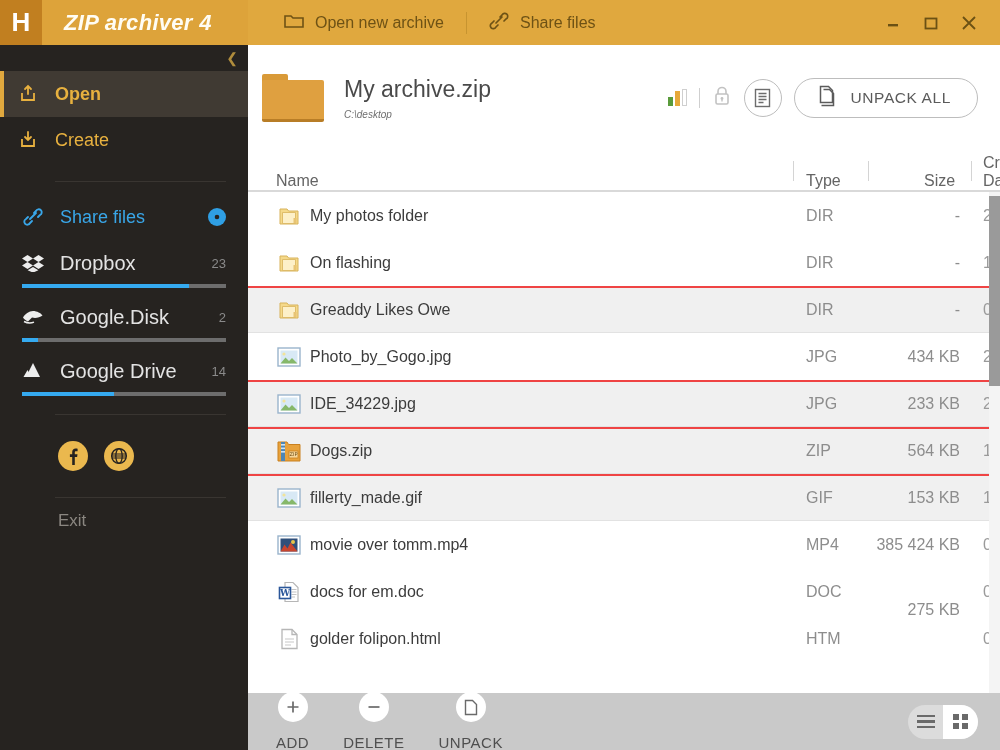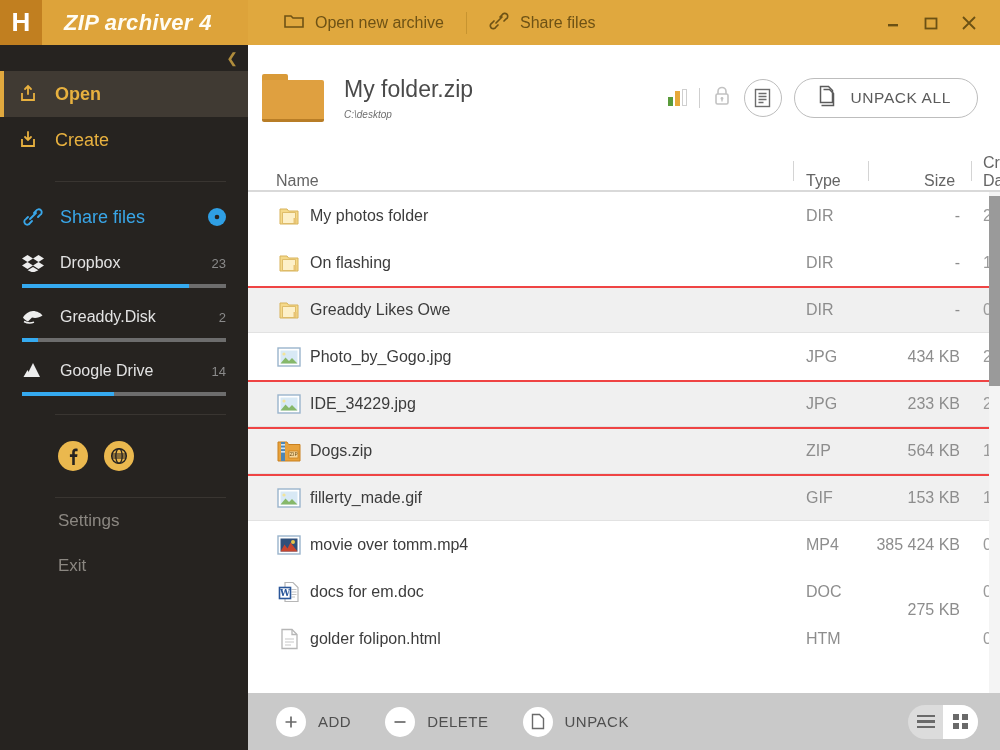--- a/index.html
+++ b/index.html
@@ -69,21 +69,21 @@
     padding: 0 22px 0 22px; gap: 16px; color: #39a6e8; font-size: 18px;
     margin-top: 12px;
   }
   .share-head .label { flex: 1; }
   .gear { width: 18px; height: 18px; border-radius: 50%; background: #2f9fe4;
     display: flex; align-items: center; justify-content: center; }
 
   .cloud { padding: 0 22px 0 22px; margin-top: 6px; }
   .cloud-row { display: flex; align-items: center; gap: 16px; height: 34px; }
   .cloud-ico { width: 22px; display: flex; justify-content: center; color: #e9e9e9; }
-  .cloud-name { flex: 1; color: #e3e3e3; font-size: 16px; }
+  .cloud-name { flex: 1; color: #e3e3e3; font-size: 20px; }
   .cloud-count { color: #8a8a8a; font-size: 13px; }
   .bar-track { height: 4px; background: #6d6d6d; margin: 4px 0 12px 0; }
   .bar-fill { height: 4px; background: #35aaf0; }
 
   .divider2 { height: 1px; background: #393531; margin: 18px 22px 0 55px; }
 
   .social { display: flex; gap: 16px; padding: 26px 0 0 58px; }
   .soc-circle {
     width: 30px; height: 30px; border-radius: 50%; background: #eab84e;
     display: flex; align-items: center; justify-content: center; color: #262320;
@@ -145,21 +145,21 @@
   .scrollbar { position: absolute; right: 0; top: 0; width: 11px; height: 505px;
     background: #f4f4f4; }
   .scroll-thumb { position: absolute; right: 0; width: 11px; background: #9a9a9a; }
 
   
   .bottombar {
     position: absolute; left: 0; bottom: 0; width: 752px; height: 57px;
     background: #c9c9c9; display: flex; align-items: center; padding: 0 22px 0 28px;
   }
   .bb-btn { display: flex; align-items: center; gap: 12px; margin-right: 34px;
-    color: #4f4f4f; font-size: 15px; letter-spacing: .5px; }
+    color: #4f4f4f; font-size: 15px; letter-spacing: .5px; flex-direction: column; }
   .bb-circle { width: 30px; height: 30px; border-radius: 50%; background: #fff;
     display: flex; align-items: center; justify-content: center; }
   .view-toggle { margin-left: auto; display: flex; width: 70px; height: 34px;
     border-radius: 17px; background: #dcdcdc; overflow: hidden; }
   .view-half { width: 35px; display: flex; align-items: center; justify-content: center; }
   .view-half.on { background: #fff; }
   .dots4 { display: grid; grid-template-columns: 6px 6px; gap: 3px; }
   .dots4 i { width: 6px; height: 6px; background: #6a6a6a; display: block; }
   .lines3 { display: flex; flex-direction: column; gap: 3px; }
   .lines3 i { width: 18px; height: 2.5px; background: #6a6a6a; display: block; }
@@ -269,21 +269,21 @@
         <div class="bar-fill" id="bar0" style="width: 82%;"></div>
       </div>
 
       <div class="cloud-row">
         <span class="cloud-ico">
           <svg width="22" height="16" viewBox="0 0 22 16" fill="#ededed">
             <path d="M11 2c4 0 8 2.2 9.5 4.5-2 1.6-5 2.4-7.5 2.4-1 0-2-.1-3-.4L6 12.5C4 11.8 2 10.2 1 8.5 3 5 7 2 11 2z"></path>
             <path d="M2 12.5c3 1.5 7 1.8 10 .6" stroke="#ededed" stroke-width="1.4" fill="none"></path>
           </svg>
         </span>
-        <span class="cloud-name">Greaddy.Disk</span>
+        <span class="cloud-name">Google.Disk</span>
         <span class="cloud-count">2</span>
       </div>
       <div class="bar-track">
         <div class="bar-fill" id="bar1" style="width: 8%;"></div>
       </div>
 
       <div class="cloud-row">
         <span class="cloud-ico">
           <svg width="22" height="18" viewBox="0 0 22 18" fill="#ededed">
             <path d="M11 1l7 14H4z"></path>
@@ -311,36 +311,33 @@
           <circle cx="10" cy="10" r="7.3" fill="none" stroke="#262320" stroke-width="1.5"></circle>
           <ellipse cx="10" cy="10" rx="3.2" ry="7.3" fill="none" stroke="#262320" stroke-width="1.3"></ellipse>
           <path d="M3 8h14M3 12h14M2.7 10h14.6" stroke="#262320" stroke-width="1.2"></path>
         </svg>
       </div>
     </div>
 
     <div class="divider3"></div>
 
     <div class="foot-link">
-      <span>Settings</span>
-    </div>
-    <div class="foot-link">
       <span>Exit</span>
     </div>
   </div>
 
   <div class="main">
 
     <div class="arc-head">
       <div class="folder-big">
         <div class="tab"></div>
           <div class="body"></div>
       </div>
       <div class="arc-meta">
-        <div class="arc-name">My folder.zip</div>
+        <div class="arc-name">My archive.zip</div>
         <div class="arc-path">C:\desktop</div>
       </div>
 
       <div class="head-tools">
         <div class="chart-ico">
           <i style="height:9px;background:#5a9b3c"></i>
           <i style="height:15px;background:#e6a93a"></i>
           <i style="height:17px;background:#fff;border:1px solid #cfcfcf"></i>
         </div>
         <div class="tool-sep"></div>

